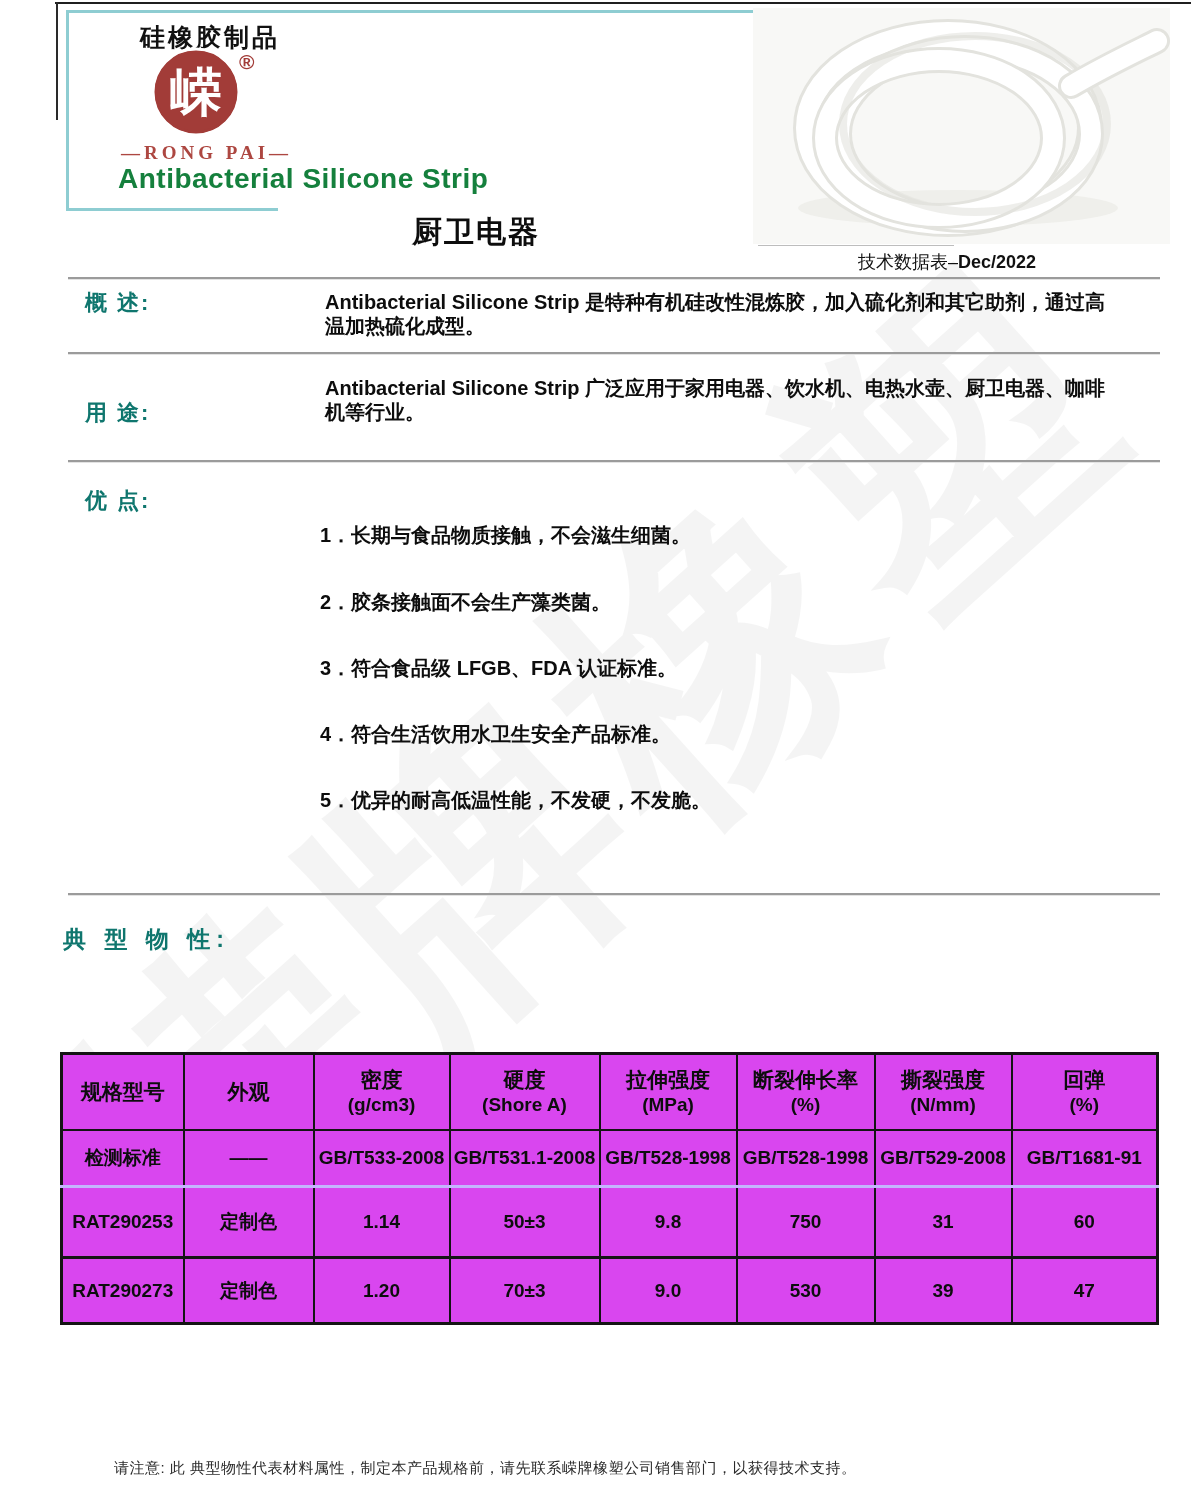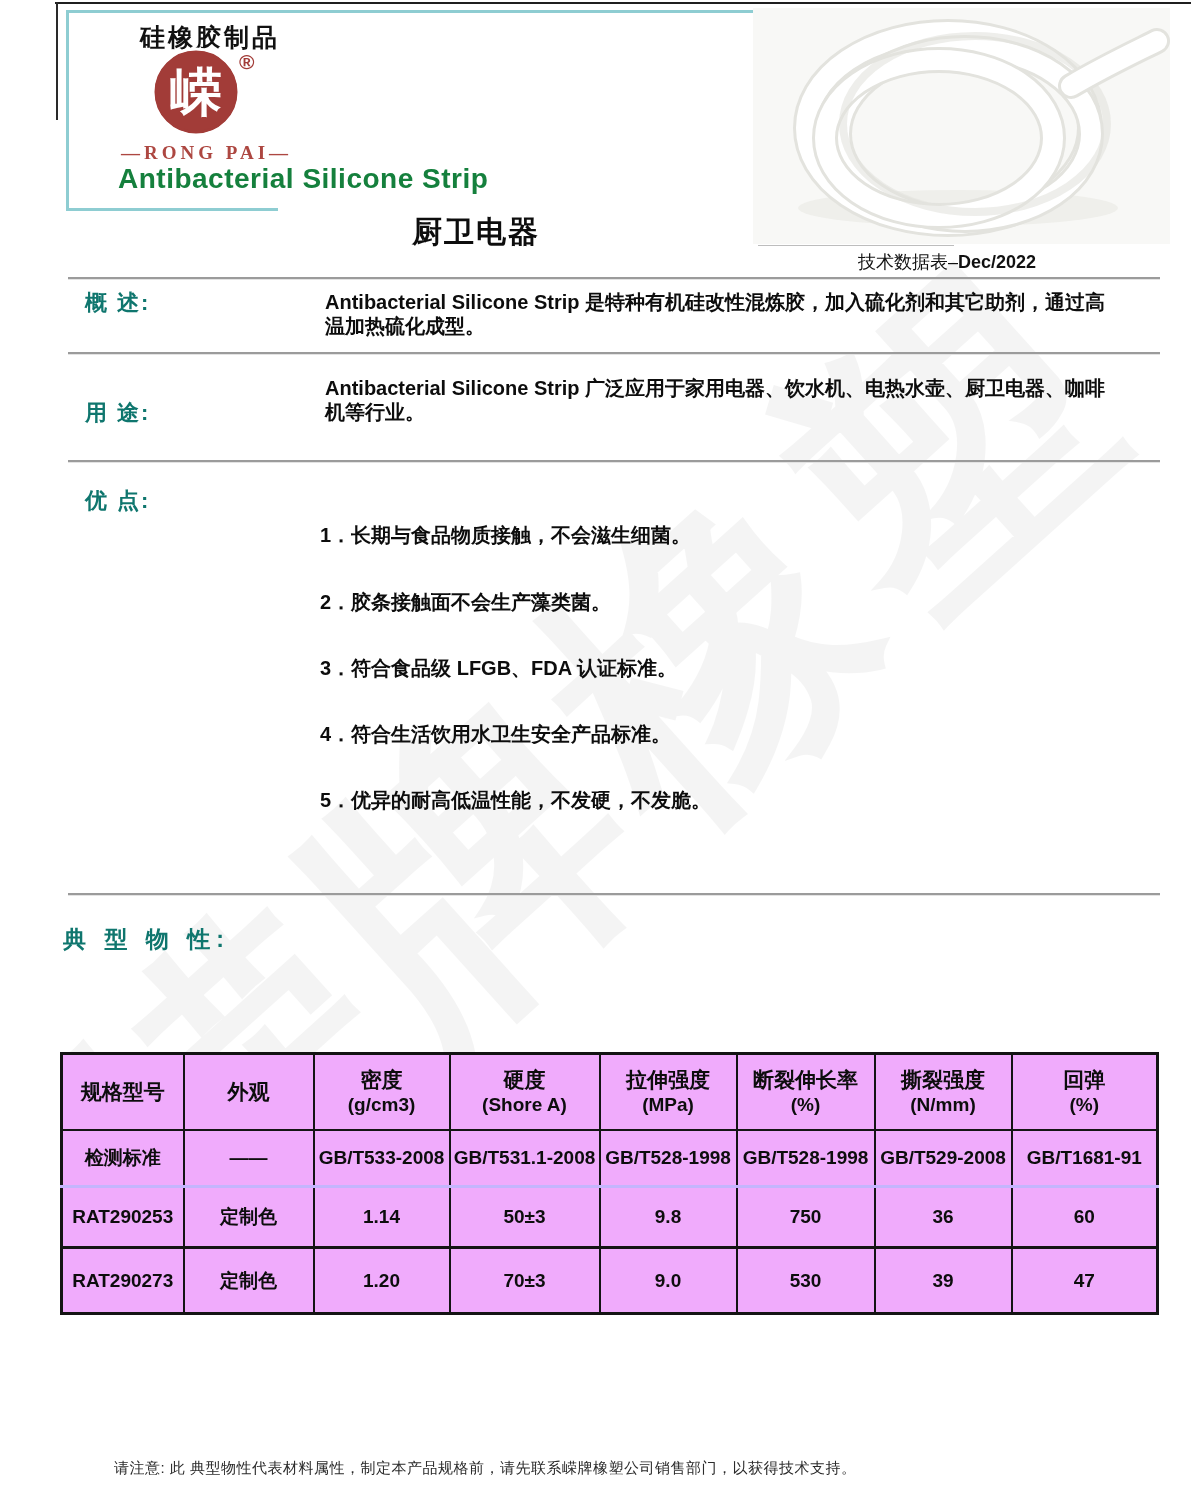--- a/index.html
+++ b/index.html
@@ -63,30 +63,30 @@
   .body-usage    { left:325px; top:376px; }
 
   .adv-item { left:320px; font-size:20px; font-weight:bold; color:#0d0d0d; white-space:nowrap; }
   .adv-0 { top:522px; } .adv-1 { top:589px; } .adv-2 { top:655px; }
   .adv-3 { top:721px; } .adv-4 { top:787px; }
 
   
   .props-table {
     position:absolute; left:60px; top:1052px; width:1096px;
     border-collapse:collapse; table-layout:fixed;
-    background:#f0abfc;
+    background:#d946ef;
   }
   .props-table th, .props-table td {
     border:2px solid #141414; text-align:center; vertical-align:middle;
     color:#0d0d0d; padding:2px; overflow:hidden;
   }
   .props-table { border:3px solid #141414; }
   .props-table thead tr { height:76px; }
   .props-table tbody tr.r0 { height:57px; border-bottom:3px solid #c4b5fd; }
-  .props-table tbody tr.r1 { height:61px; border-bottom:3px solid #141414; }
+  .props-table tbody tr.r1 { height:71px; border-bottom:3px solid #141414; }
   .props-table tbody tr.r2 { height:66px; }
   .th-title { display:block; font-size:21px; font-weight:bold; line-height:26px; }
   .th-unit  { display:block; font-size:19px; font-weight:bold; line-height:24px; }
   .props-table td { font-size:19px; font-weight:bold; }
 
   .footer-note { left:114px; top:1459px; font-size:15px; color:#2b2b2b; letter-spacing:0.5px; }
 </style>
 </head>
 <body>
 
@@ -211,21 +211,21 @@
           <td>GB/T529-2008</td>
           <td>GB/T1681-91</td>
         </tr>
         <tr class="r1">
           <td>RAT290253</td>
           <td>定制色</td>
           <td>1.14</td>
           <td>50±3</td>
           <td>9.8</td>
           <td>750</td>
-          <td>36</td>
+          <td>31</td>
           <td>60</td>
         </tr>
         <tr class="r2">
           <td>RAT290273</td>
           <td>定制色</td>
           <td>1.20</td>
           <td>70±3</td>
           <td>9.0</td>
           <td>530</td>
           <td>39</td>

